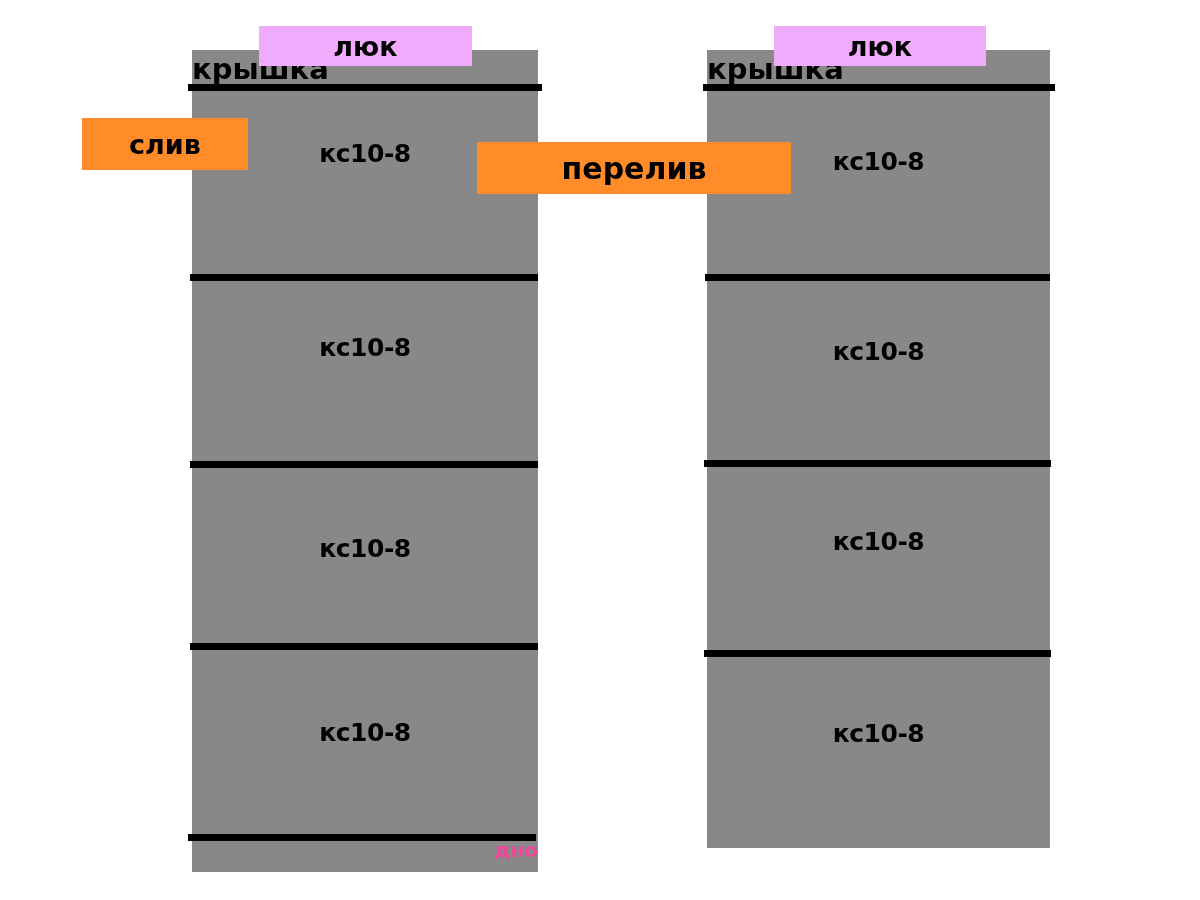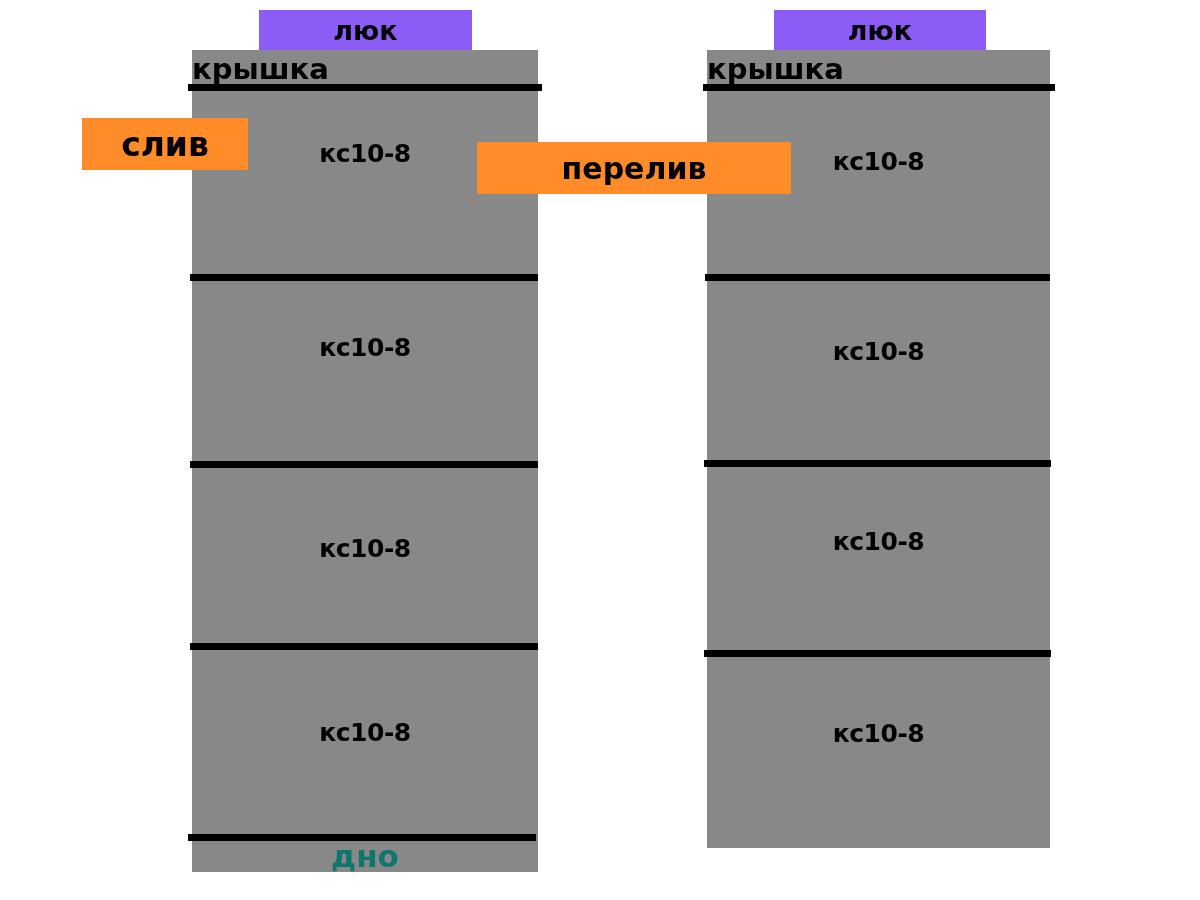--- a/index.html
+++ b/index.html
@@ -39,52 +39,53 @@
     position: absolute;
     color: #000000;
     font-weight: bold;
     font-size: 29px;
     font-family: "DejaVu Sans", sans-serif;
     text-align: left;
     white-space: nowrap;
   }
   .bottom-label {
     position: absolute;
-    color: #0f766e;
+    color: #ec4899;
     font-weight: bold;
-    font-size: 31px;
+    font-size: 20px;
     font-family: "DejaVu Sans", sans-serif;
-    text-align: center;
+    text-align: right;
     white-space: nowrap;
   }
   .hatch {
     position: absolute;
-    background: #8b5cf6;
+    background: #f0abfc;
     display: flex;
     align-items: center;
     justify-content: center;
+    margin-top: 16px;
   }
   .hatch span {
     color: #000000;
     font-weight: bold;
     font-size: 27px;
     font-family: "DejaVu Sans", sans-serif;
     white-space: nowrap;
   }
   .pipe {
     position: absolute;
     background: #ff8c28;
     display: flex;
     align-items: center;
     justify-content: center;
   }
   .pipe span {
     color: #000000;
     font-weight: bold;
-    font-size: 33px;
+    font-size: 27px;
     font-family: "DejaVu Sans", sans-serif;
     white-space: nowrap;
   }
   .pipe.wide span {
     font-size: 30px;
   }
 </style>
 </head>
 <body>
 

